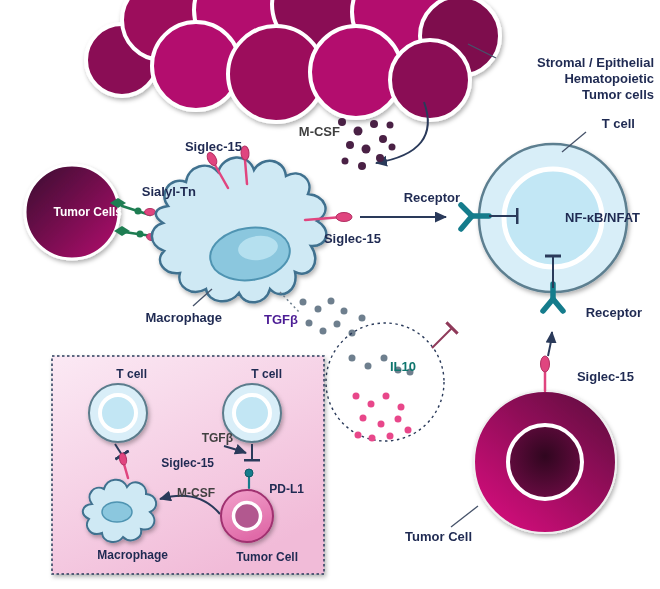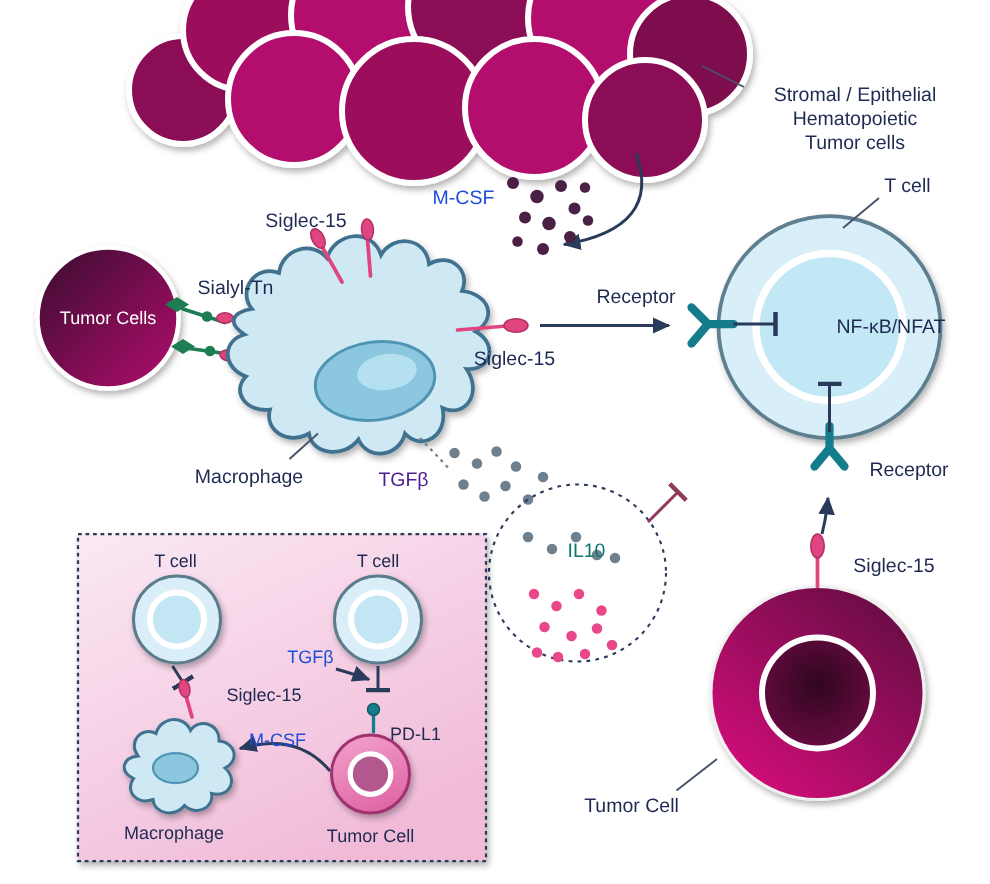--- a/index.html
+++ b/index.html
@@ -1,22 +1,22 @@
 <!DOCTYPE html>
 <html><head>
 <meta charset="utf-8">
 <style>
   html,body{margin:0;padding:0;background:#ffffff;}
   .stage{position:relative;width:660px;height:589px;background:#ffffff;overflow:hidden;
          font-family:"Liberation Sans",sans-serif;}
   .stage svg{position:absolute;left:0;top:0;}
-  .lbl{position:absolute;font-weight:normal;font-size:13px;color:#1f2a52;
-       text-align:center;line-height:16px;white-space:nowrap;}
+  .lbl{position:absolute;font-weight:bold;font-size:13px;color:#1f2a52;
+       text-align:right;line-height:16px;white-space:nowrap;}
   .lbl.small{font-size:12px;line-height:14px;}
-  .teal{color:#1d4ed8;}
+  .teal{color:#404040;}
   .pinktxt{color:#0f766e;}
   .graytxt{color:#4c1d95;}
   .whitetxt{color:#ffffff;}
   .wrap{white-space:normal;}
   
   .pin-stem{stroke:#e0457f;stroke-width:2.5;stroke-linecap:round;fill:none;}
   .pin-head{fill:#e0457f;stroke:#b23063;stroke-width:1;}
   .tealr{stroke:#157c8c;stroke-width:5.5;fill:none;stroke-linecap:round;stroke-linejoin:round;}
   .inhib{stroke:#2a3a5a;stroke-width:2;fill:none;}
   .arrow{stroke:#2a3a5a;stroke-width:2;fill:none;}

